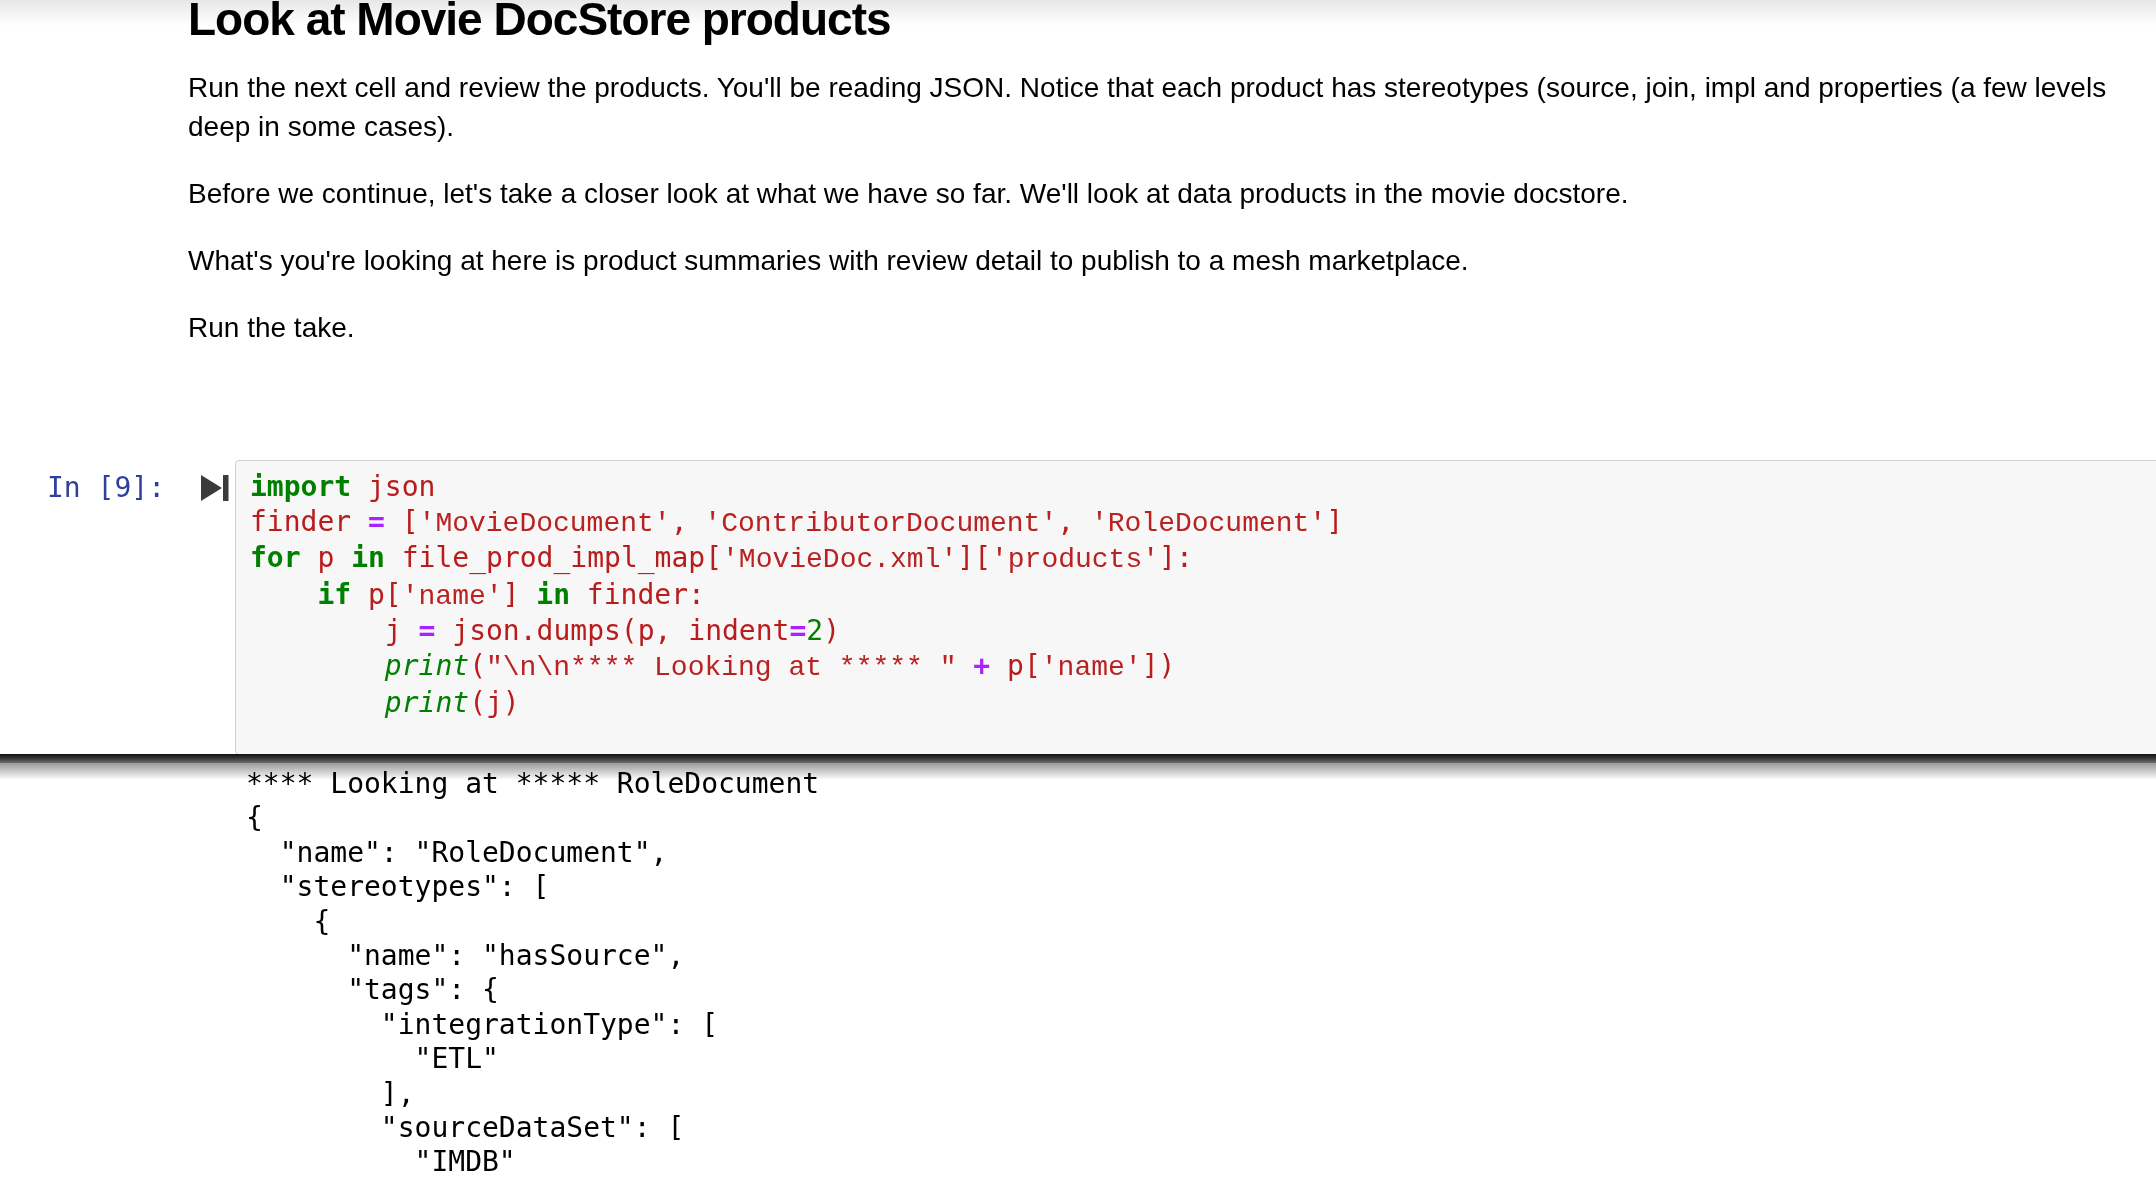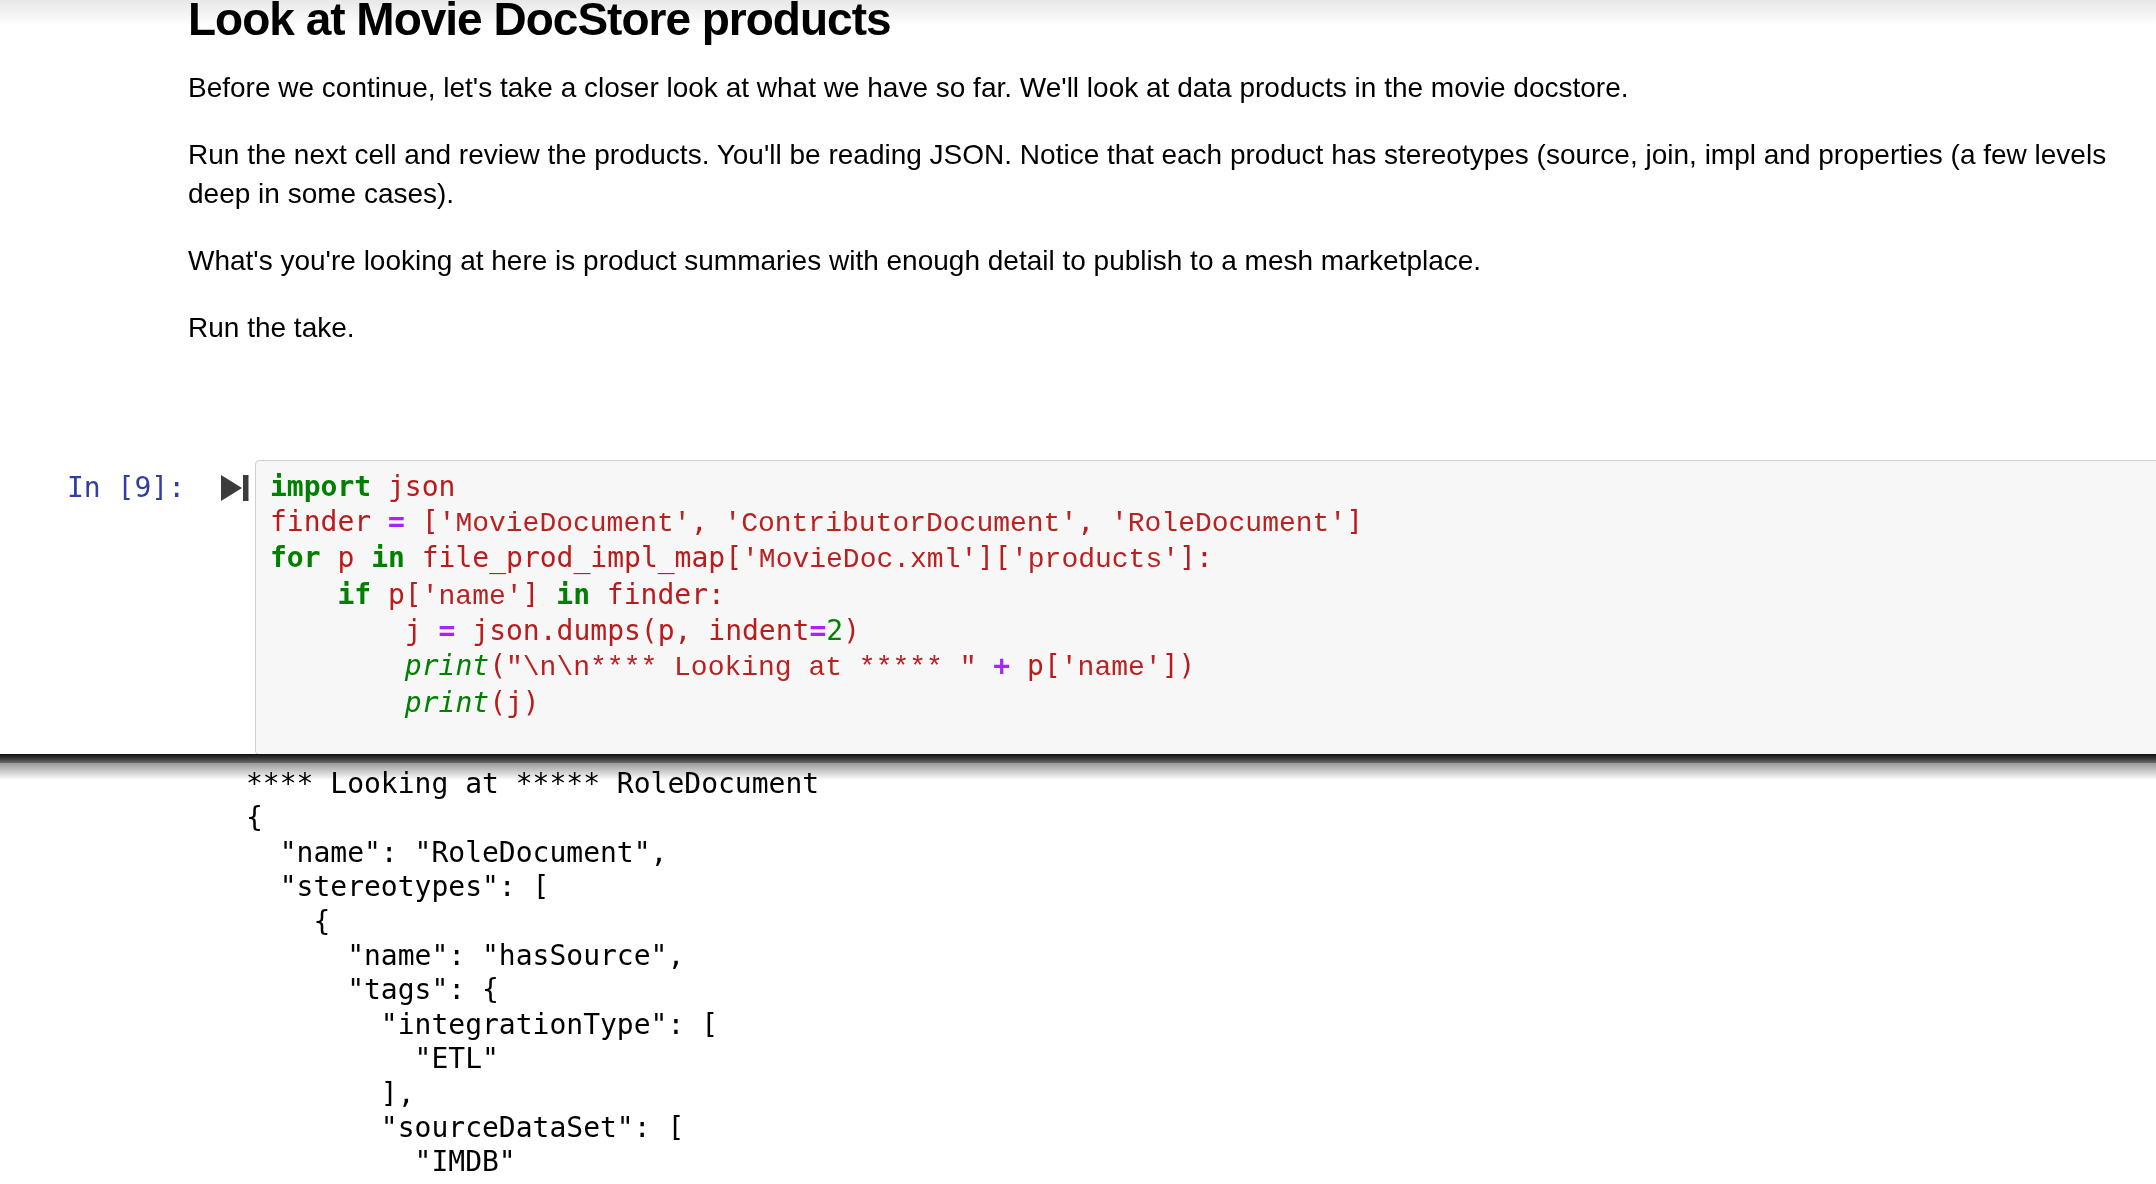--- a/index.html
+++ b/index.html
@@ -34,21 +34,21 @@
   }
   .markdown-cell h1{
     font-size:46px;line-height:54px;font-weight:bold;
     letter-spacing:-1px;margin:0 0 22px 0;
   }
   .markdown-cell p{
     font-size:28px;line-height:39px;margin:0 0 28px 0;
   }
   
   .code-row{
-    position:absolute;top:460px;left:0;right:0;height:296px;margin-left:20px;
+    position:absolute;top:460px;left:0;right:0;height:296px;
   }
   .input-prompt{
     position:absolute;left:47px;top:11px;
     font-family:"DejaVu Sans Mono","Liberation Mono",monospace;
     font-size:28px;line-height:34.6px;
     color:var(--prompt-blue);
     white-space:pre;
   }
   .run-icon{
     position:absolute;left:199px;top:12px;width:32px;height:32px;
@@ -97,23 +97,23 @@
     white-space:pre;
   }
 </style>
 </head>
 <body>
 
 <div class="top-shadow"></div>
 
 <section class="markdown-cell">
   <h1>Look at Movie DocStore products</h1>
+  <p>Run the next cell and review the products. You'll be reading JSON. Notice that each product has stereotypes (source, join, impl and properties (a few levels deep in some cases).</p>
   <p>Before we continue, let's take a closer look at what we have so far. We'll look at data products in the movie docstore.</p>
-  <p>Run the next cell and review the products. You'll be reading JSON. Notice that each product has stereotypes (source, join, impl and properties (a few levels deep in some cases).</p>
-  <p>What's you're looking at here is product summaries with enough detail to publish to a mesh marketplace.</p>
+  <p>What's you're looking at here is product summaries with review detail to publish to a mesh marketplace.</p>
   <p>Run the take.</p>
 </section>
 
 <section class="code-row">
   <div class="input-prompt">In [9]:</div>
   <div class="run-icon">
     <svg width="32" height="32" viewBox="0 0 32 32" aria-hidden="true">
       <polygon points="2,3 23,16 2,29" fill="#3b3b3b"></polygon>
       <rect x="24" y="3" width="5.5" height="26" fill="#3b3b3b"></rect>
     </svg>

